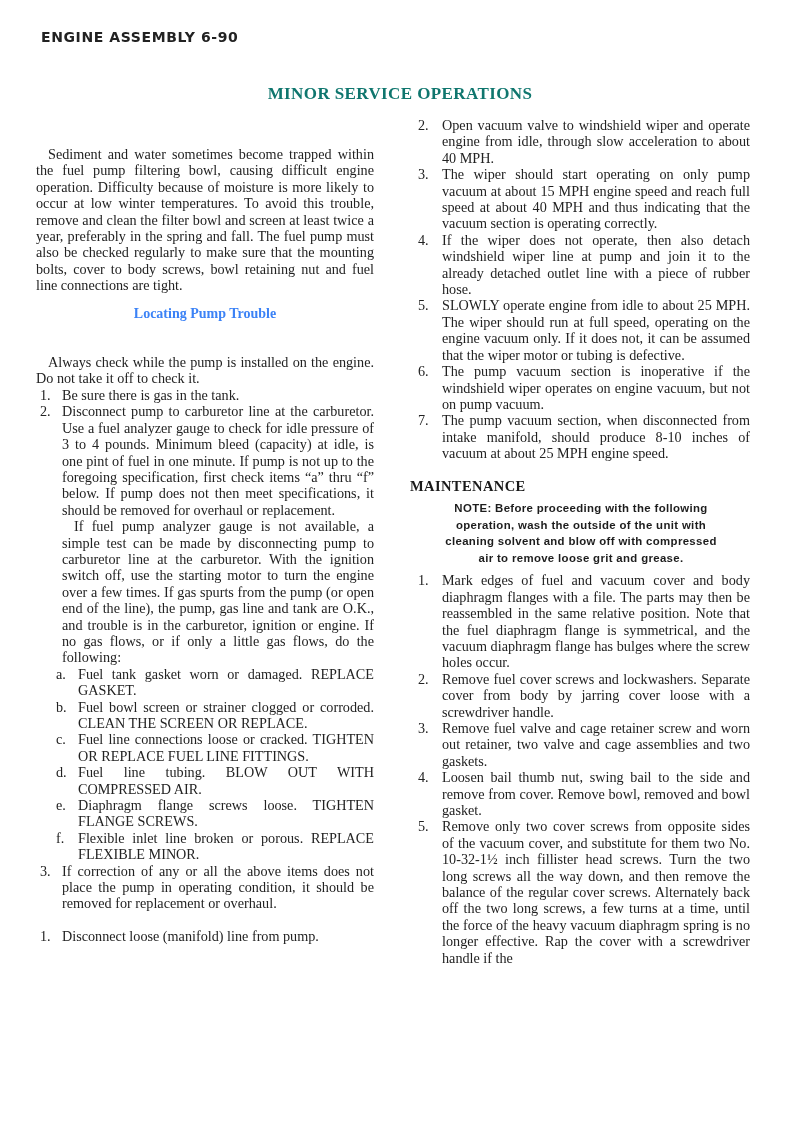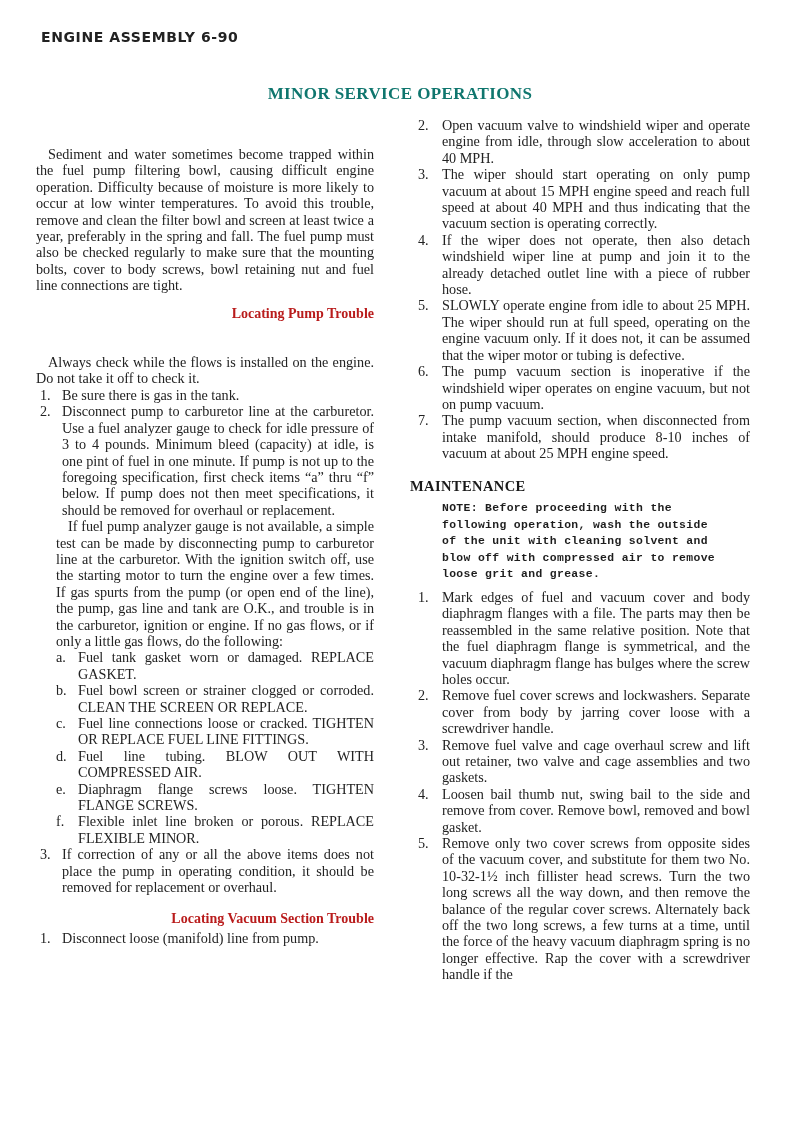--- a/index.html
+++ b/index.html
@@ -24,52 +24,52 @@
     text-align: justify; color: #222;
   }
   .col.left { left: 36px; width: 338px; }
   .col.right { left: 410px; width: 340px; top: 117px; }
   .h1 {
     font-family: "Liberation Serif", serif; font-weight: bold; font-size: 14.5px;
     letter-spacing: 0.4px; margin: 0 0 1px 0; color: #1a1a1a; text-align: left;
   }
   .h2 {
     font-family: "Liberation Serif", serif; font-weight: bold; font-size: 14px;
-    margin: 0 0 2px 0; color: #b91c1c; text-align: right;
+    margin: 0 0 2px 0; color: #3b82f6; text-align: center;
   }
   p { margin: 0; }
   .indent { text-indent: 12px; margin-top: 32px; }
-  .para2 { text-indent: 12px; margin-left: 20px; }
+  .para2 { text-indent: 12px; margin-left: 26px; }
   .item { display: flex; margin: 0; }
   .item .num { flex: 0 0 22px; text-align: left; padding-left: 4px; }
   .item .txt { flex: 1; text-align: justify; }
   .sub { display: flex; margin-left: 20px; }
   .sub .num { flex: 0 0 22px; }
   .sub .txt { flex: 1; text-align: justify; }
   .right .item .num { flex: 0 0 24px; padding-left: 8px; }
   .note {
-    font-family: Liberation Mono, monospace; font-weight: bold;
+    font-family: Liberation Sans, sans-serif; font-weight: bold;
     font-size: 11.4px; line-height: 16.6px; letter-spacing: 0.35px;
-    margin: 6px 30px 6px 32px; text-align: left; color: #1d1d1d;
+    margin: 6px 30px 6px 32px; text-align: center; color: #1d1d1d;
   }
   .gap-md { height: 12px; }
   .gap-lg { height: 16px; }
 </style>
 </head>
 <body>
 
 <div class="running-head">ENGINE ASSEMBLY 6-90</div>
 <div class="page-title">MINOR SERVICE OPERATIONS</div>
 
 <div class="col left">
   <p class="indent">Sediment and water sometimes become trapped within the fuel pump filtering bowl, causing difficult engine operation. Difficulty because of moisture is more likely to occur at low winter temperatures. To avoid this trouble, remove and clean the filter bowl and screen at least twice a year, preferably in the spring and fall. The fuel pump must also be checked regularly to make sure that the mounting bolts, cover to body screws, bowl retaining nut and fuel line connections are tight.</p>
 
   <div class="gap-md"></div>
   <div class="h2">Locating Pump Trouble</div>
-  <p class="indent">Always check while the flows is installed on the engine. Do not take it off to check it.</p>
+  <p class="indent">Always check while the pump is installed on the engine. Do not take it off to check it.</p>
 
   <div class="item">
     <span class="num">1.</span>
     <span class="txt">Be sure there is gas in the tank.</span>
   </div>
   <div class="item">
     <span class="num">2.</span>
     <span class="txt">Disconnect pump to carburetor line at the carburetor. Use a fuel analyzer gauge to check for idle pressure of 3 to 4 pounds. Minimum bleed (capacity) at idle, is one pint of fuel in one minute. If pump is not up to the foregoing specification, first check items “a” thru “f” below. If pump does not then meet specifications, it should be removed for overhaul or replacement.</span>
   </div>
   <p class="para2">If fuel pump analyzer gauge is not available, a simple test can be made by disconnecting pump to carburetor line at the carburetor. With the ignition switch off, use the starting motor to turn the engine over a few times. If gas spurts from the pump (or open end of the line), the pump, gas line and tank are O.K., and trouble is in the carburetor, ignition or engine. If no gas flows, or if only a little gas flows, do the following:</p>
@@ -97,21 +97,20 @@
   <div class="sub">
     <span class="num">f.</span>
     <span class="txt">Flexible inlet line broken or porous. REPLACE FLEXIBLE MINOR.</span>
   </div>
   <div class="item">
     <span class="num">3.</span>
     <span class="txt">If correction of any or all the above items does not place the pump in operating condition, it should be removed for replacement or overhaul.</span>
   </div>
 
   <div class="gap-lg"></div>
-  <div class="h2">Locating Vacuum Section Trouble</div>
   <div class="item">
     <span class="num">1.</span>
     <span class="txt">Disconnect loose (manifold) line from pump.</span>
   </div>
 </div>
 
 <div class="col right">
   <div class="item">
     <span class="num">2.</span>
     <span class="txt">Open vacuum valve to windshield wiper and operate engine from idle, through slow acceleration to about 40 MPH.</span>
@@ -144,21 +143,21 @@
   <div class="item">
     <span class="num">1.</span>
     <span class="txt">Mark edges of fuel and vacuum cover and body diaphragm flanges with a file. The parts may then be reassembled in the same relative position. Note that the fuel diaphragm flange is symmetrical, and the vacuum diaphragm flange has bulges where the screw holes occur.</span>
   </div>
   <div class="item">
     <span class="num">2.</span>
     <span class="txt">Remove fuel cover screws and lockwashers. Separate cover from body by jarring cover loose with a screwdriver handle.</span>
   </div>
   <div class="item">
     <span class="num">3.</span>
-    <span class="txt">Remove fuel valve and cage overhaul screw and lift out retainer, two valve and cage assemblies and two gaskets.</span>
+    <span class="txt">Remove fuel valve and cage retainer screw and worn out retainer, two valve and cage assemblies and two gaskets.</span>
   </div>
   <div class="item">
     <span class="num">4.</span>
     <span class="txt">Loosen bail thumb nut, swing bail to the side and remove from cover. Remove bowl, removed and bowl gasket.</span>
   </div>
   <div class="item">
     <span class="num">5.</span>
     <span class="txt">Remove only two cover screws from opposite sides of the vacuum cover, and substitute for them two No. 10-32-1½ inch fillister head screws. Turn the two long screws all the way down, and then remove the balance of the regular cover screws. Alternately back off the two long screws, a few turns at a time, until the force of the heavy vacuum diaphragm spring is no longer effective. Rap the cover with a screwdriver handle if the</span>
   </div>
 </div>

